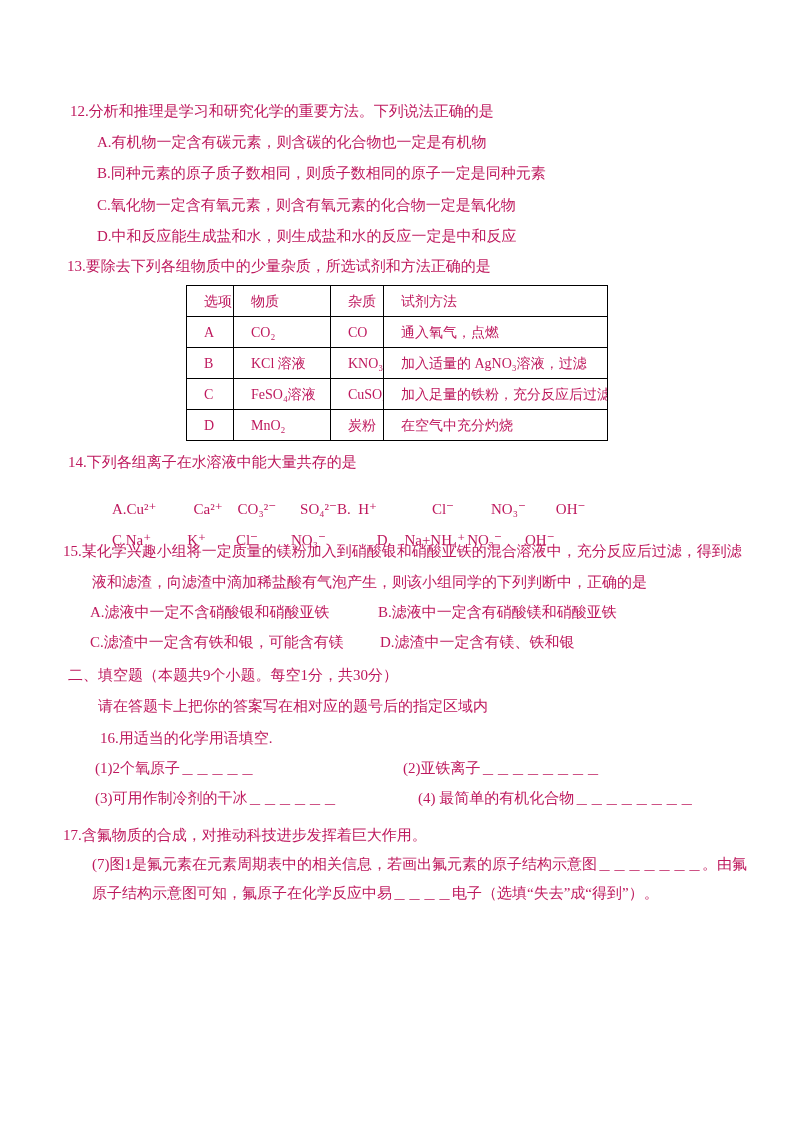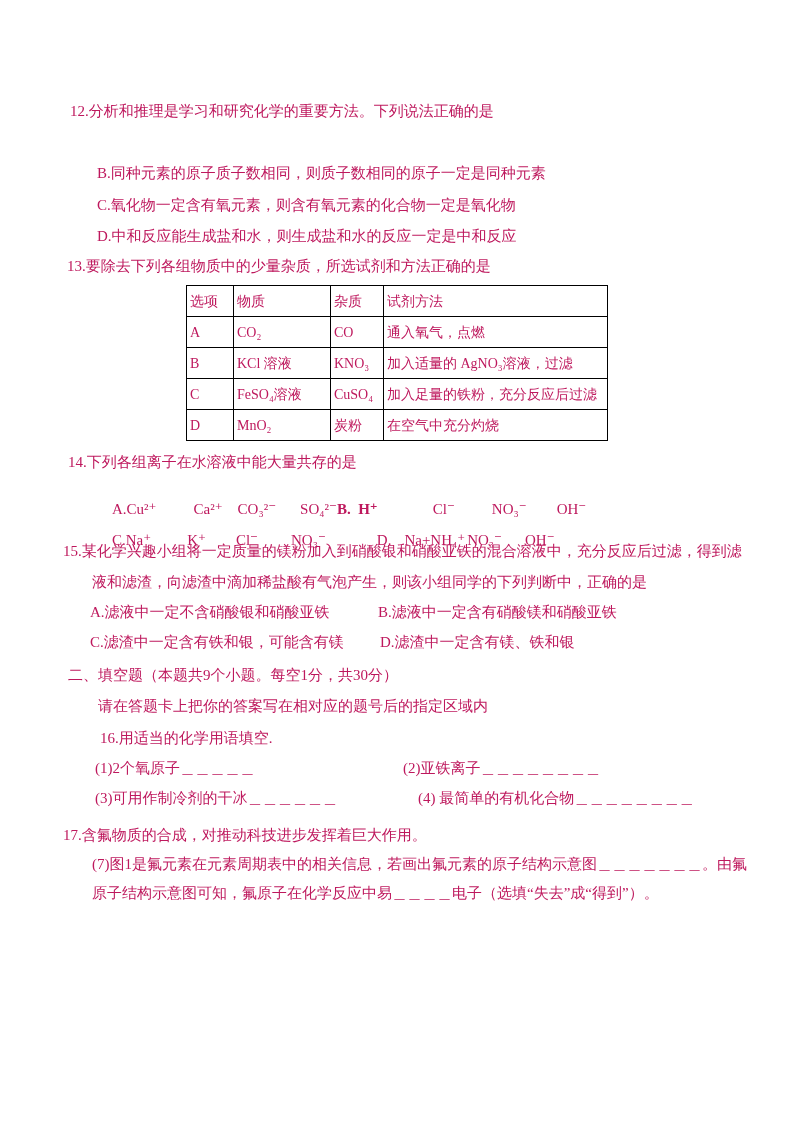--- a/index.html
+++ b/index.html
@@ -25,44 +25,45 @@
     top: 285px;
     width: 421px;
     border-collapse: collapse;
     table-layout: fixed;
   }
   .q13-table th, .q13-table td {
     border: 1px solid #000000;
     font-weight: normal;
     text-align: left;
     vertical-align: middle;
-    padding: 1px 3px;
+    padding: 1px 17px;
     height: 28px;
     font-size: 14px;
     white-space: nowrap;
     overflow: hidden;
   }
   .ion-row { position: absolute; white-space: pre; }
   .ion { display: inline-block; }
   
   .r1-g0 { margin-right: 37px; } .r1-g1 { margin-right: 15px; }
-  .r1-g2 { margin-right: 24px; } .r1-g3 { } .r1-g5 { margin-right: 55px; font-weight: bold; }
+  .r1-g2 { margin-right: 24px; } .r1-g3 { } .r1-g5 { margin-right: 55px; }
   .r1-g6 { margin-right: 37px; } .r1-g7 { margin-right: 30px; }
   
   .r2-g0 { margin-right: 36px; } .r2-g1 { margin-right: 30px; }
   .r2-g2 { margin-right: 33px; } .r2-g3 { margin-right: 51px; }
   .r2-g4 { margin-right: 13px; } .r2-g5 { margin-right: 2px; }
   .r2-g6 { margin-right: 23px; }
 </style>
 </head>
 <body>
 
 <div class="page">
 
   <div class="line" style="left:70px; top:102px;">12.分析和推理是学习和研究化学的重要方法。下列说法正确的是</div>
+  <div class="line" style="left:97px; top:133px;">A.有机物一定含有碳元素，则含碳的化合物也一定是有机物</div>
   <div class="line" style="left:97px; top:164px;">B.同种元素的原子质子数相同，则质子数相同的原子一定是同种元素</div>
   <div class="line" style="left:97px; top:196px;">C.氧化物一定含有氧元素，则含有氧元素的化合物一定是氧化物</div>
   <div class="line" style="left:97px; top:227px;">D.中和反应能生成盐和水，则生成盐和水的反应一定是中和反应</div>
 
   <div class="line" style="left:67px; top:257px;">13.要除去下列各组物质中的少量杂质，所选试剂和方法正确的是</div>
   <table class="q13-table">
     <colgroup>
       <col style="width:47px">
         <col style="width:97px">
         <col style="width:53px">

